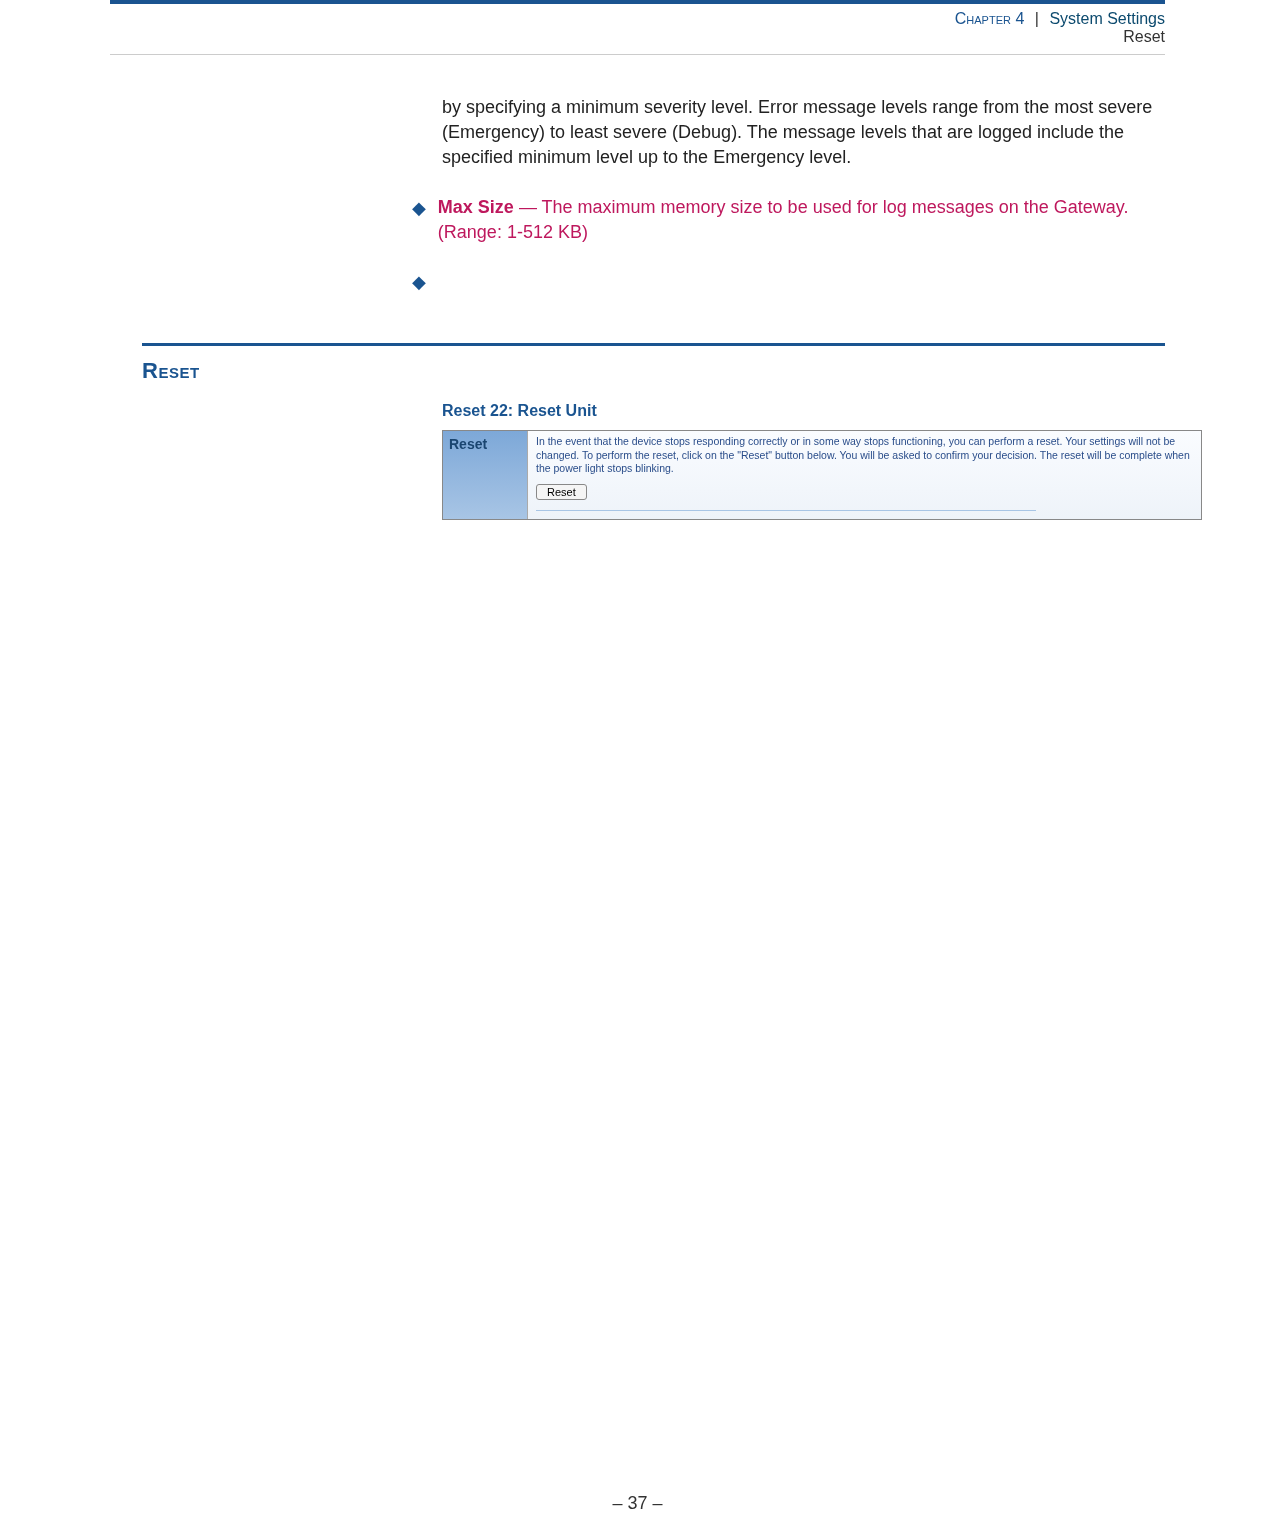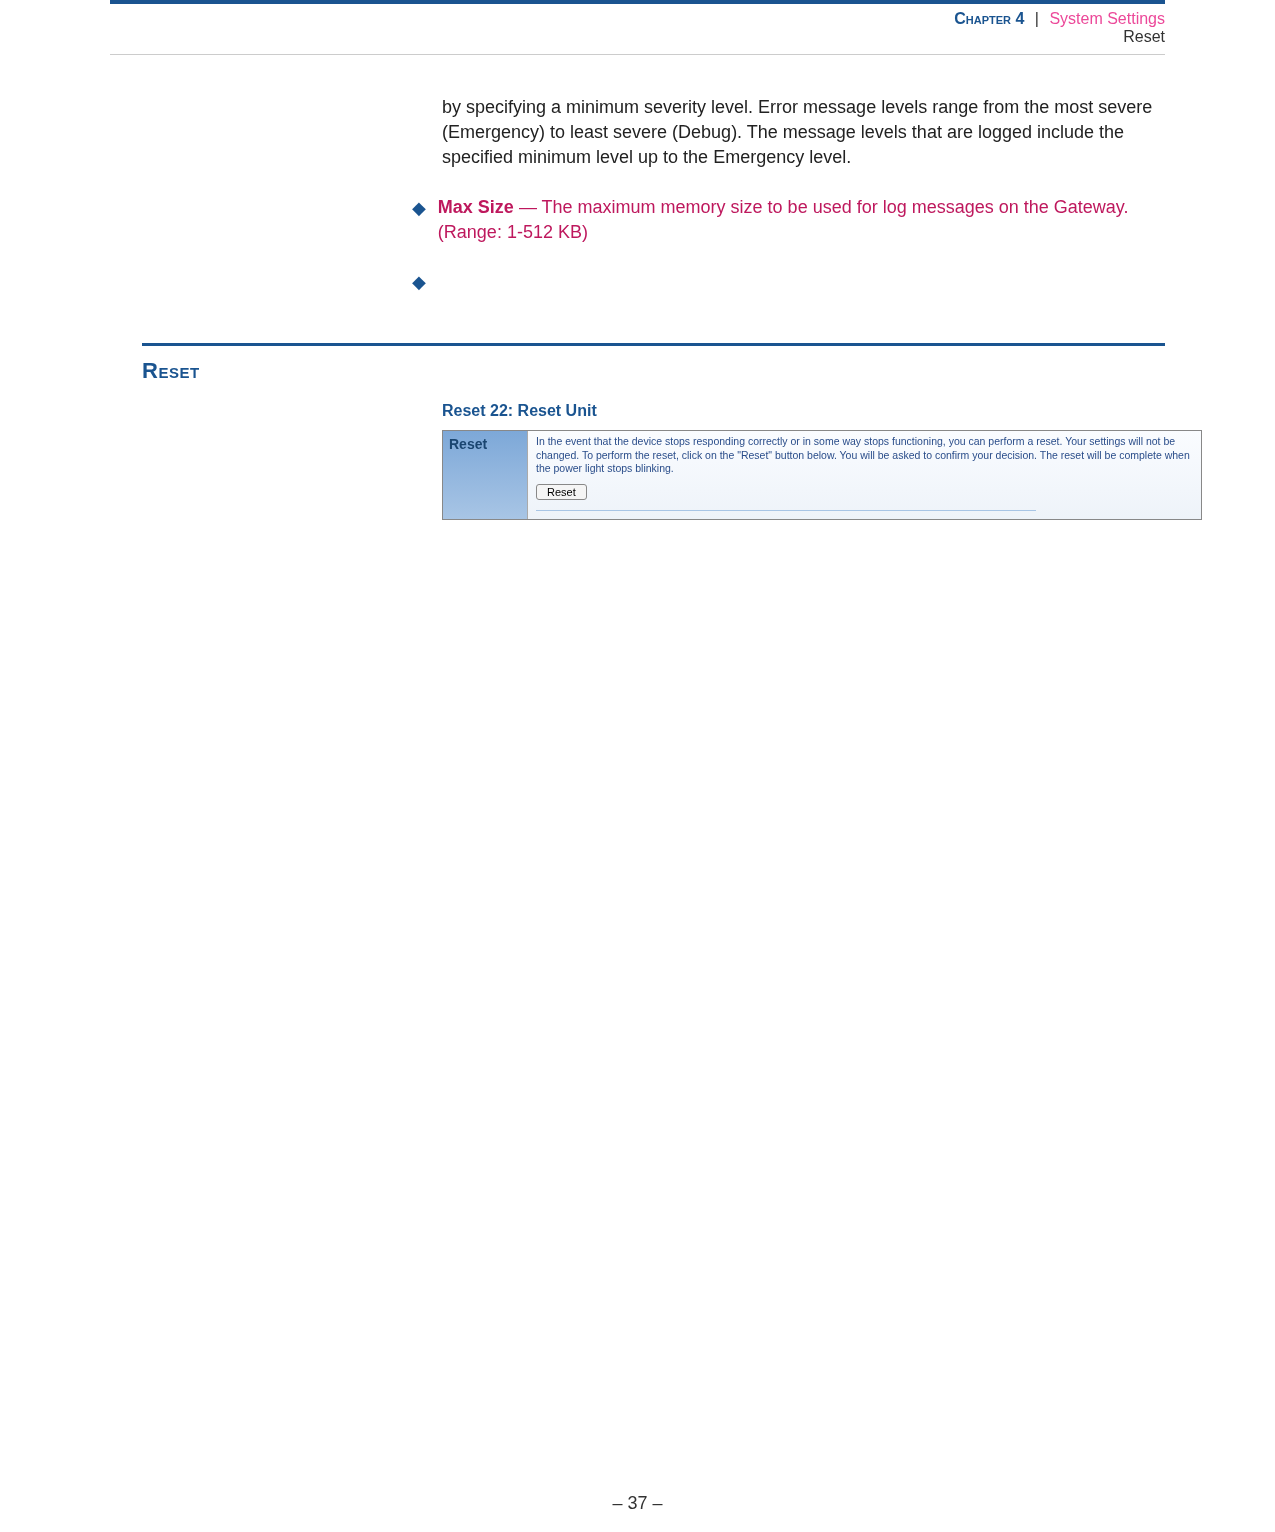--- a/index.html
+++ b/index.html
@@ -19,31 +19,31 @@
       margin: 0 110px;
     }
     .header {
       text-align: right;
       padding: 6px 0 8px 0;
       border-bottom: 1px solid #ccc;
       font-size: 16px;
     }
     .chapter-part {
       color: #1a5490;
-      font-weight: bold;
+      font-weight: normal;
     }
     .chapter-num {
       font-variant: small-caps;
     }
     .chapter-divider {
       color: #333;
       margin: 0 6px;
     }
     .chapter-title {
-      color: #ec4899;
+      color: #0c4a6e;
     }
     .header-sub {
       color: #333;
       font-size: 16px;
       text-align: right;
     }
     .content {
       padding: 40px 110px 0 110px;
       margin-left: 32px;
     }

